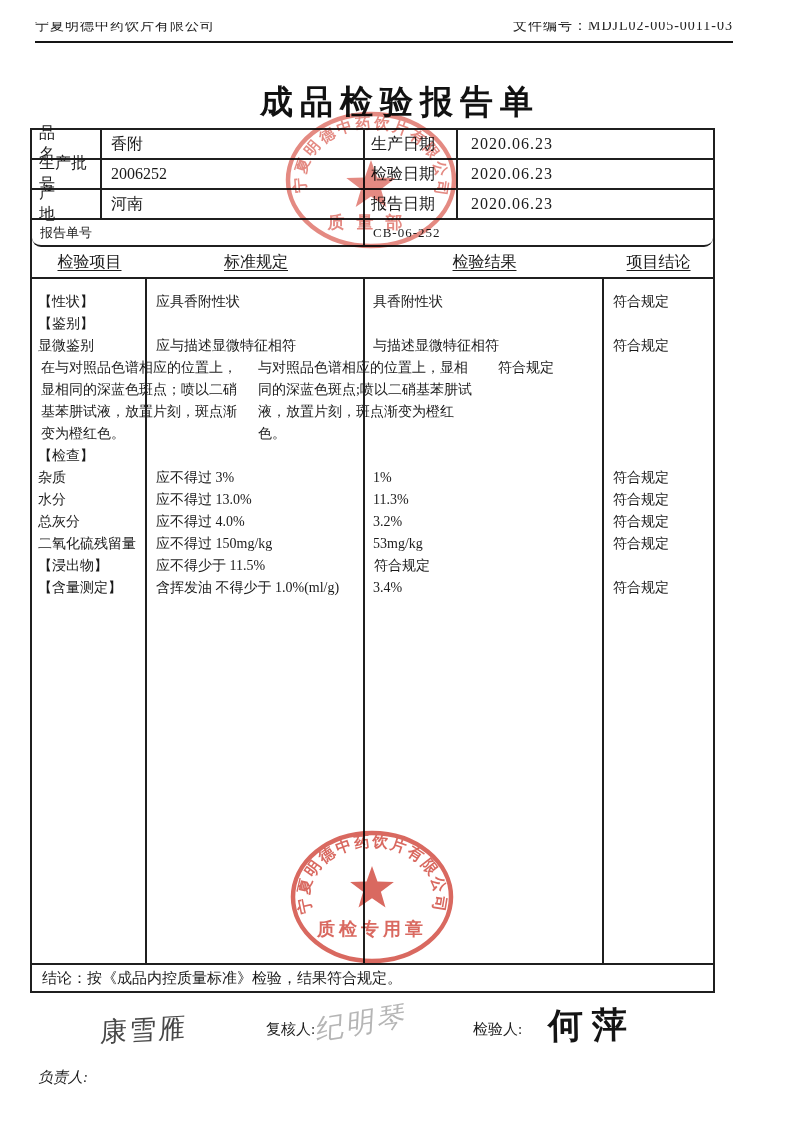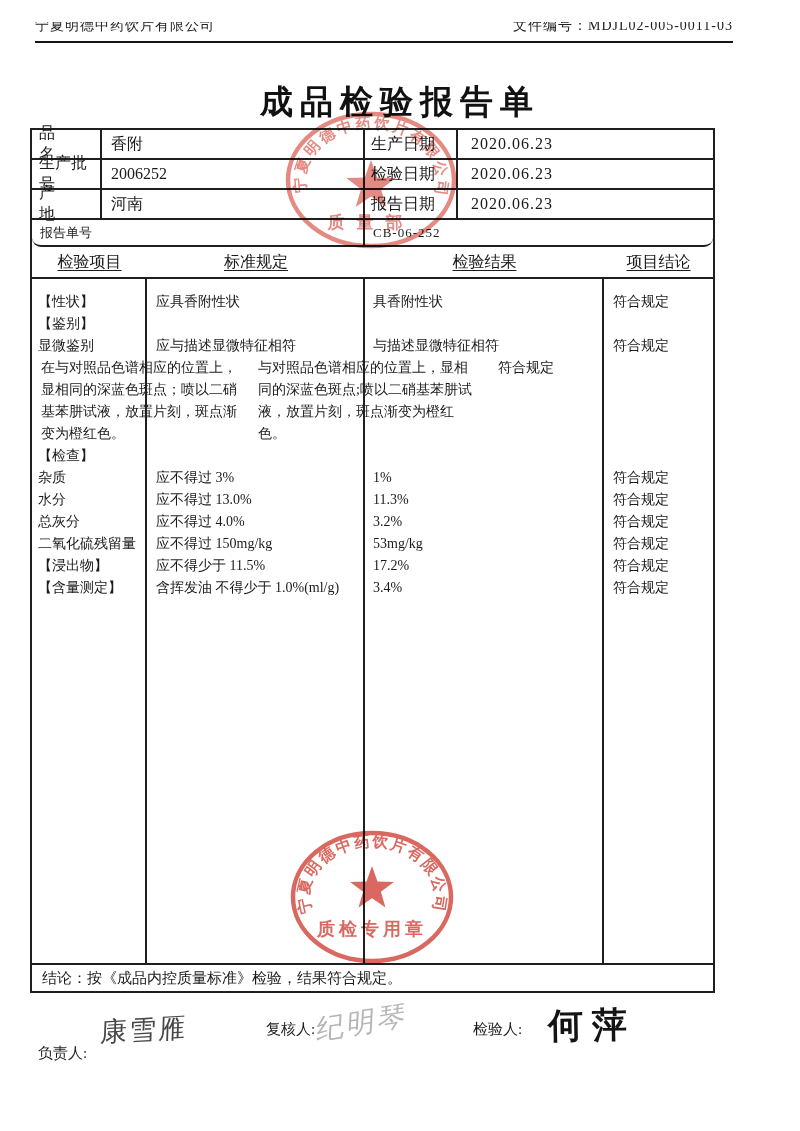--- a/index.html
+++ b/index.html
@@ -178,21 +178,20 @@
       </div>
       <div class="trow">
         <div class="c1">二氧化硫残留量</div>
         <div class="c2">应不得过 150mg/kg</div>
         <div class="c3">53mg/kg</div>
         <div class="c4">符合规定</div>
       </div>
       <div class="trow">
         <div class="c1">【浸出物】</div>
         <div class="c2">应不得少于 11.5%</div>
-        <div class="c3">17.2%</div>
         <div class="c4">符合规定</div>
       </div>
       <div class="trow">
         <div class="c1">【含量测定】</div>
         <div class="c2">含挥发油 不得少于 1.0%(ml/g)</div>
         <div class="c3">3.4%</div>
         <div class="c4">符合规定</div>
       </div>
     </div>
 
@@ -218,21 +217,21 @@
     <defs>
       <path id="arcBottom" d="M 36 97 A 63 50 0 1 1 154 97" fill="none"></path>
     </defs>
     <text font-size="15.5" font-weight="bold" fill="#d4544a">
       <textPath href="#arcBottom" startOffset="2" textLength="208" lengthAdjust="spacing">宁夏明德中药饮片有限公司</textPath>
     </text>
     <polygon points="0,-23 5.5,-7.5 21.9,-7.1 8.9,2.8 13.5,18.6 0,9.3 -13.5,18.6 -8.9,2.8 -21.9,-7.1 -5.5,-7.5" transform="translate(95,72)" fill="#d4544a"></polygon>
     <text x="95" y="118" text-anchor="middle" font-size="18" font-weight="bold" letter-spacing="4" fill="#d4544a">质检专用章</text>
   </svg>
 
-  <span class="sig-label" style="left:38px;  top:1044px;">负责人:</span>
+  <span class="sig-label" style="left:38px;  top:1068px;font-style:italic;">负责人:</span>
   <span class="sig-name name-1">康雪雁</span>
 
   <span class="sig-label" style="left:266px; top:1020px;">复核人:</span>
   <span class="sig-name name-2">纪明琴</span>
 
   <span class="sig-label" style="left:473px; top:1020px;">检验人:</span>
   <span class="sig-name name-3">何萍</span>
 
 </div>
 

